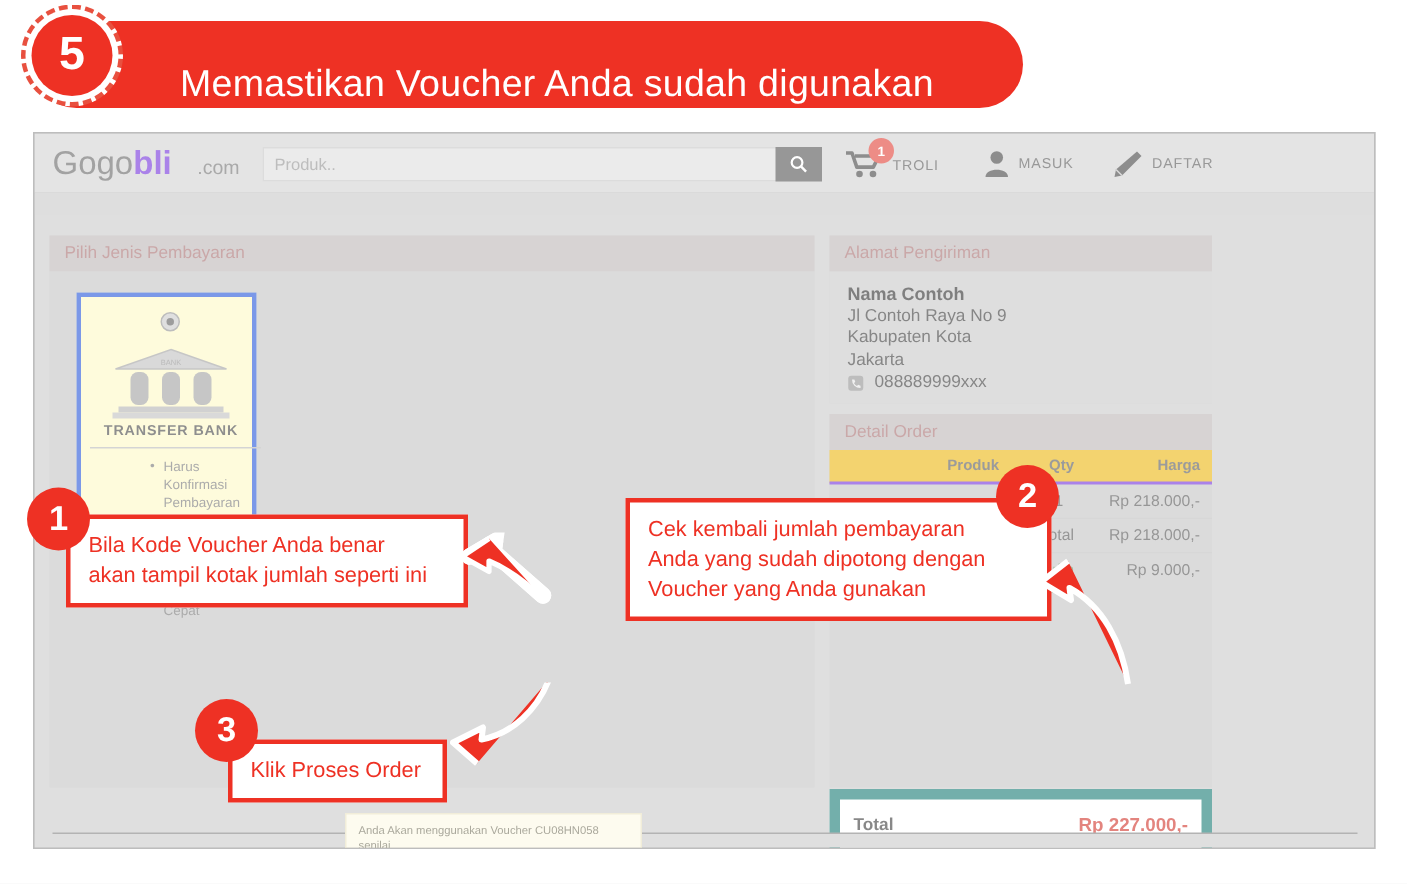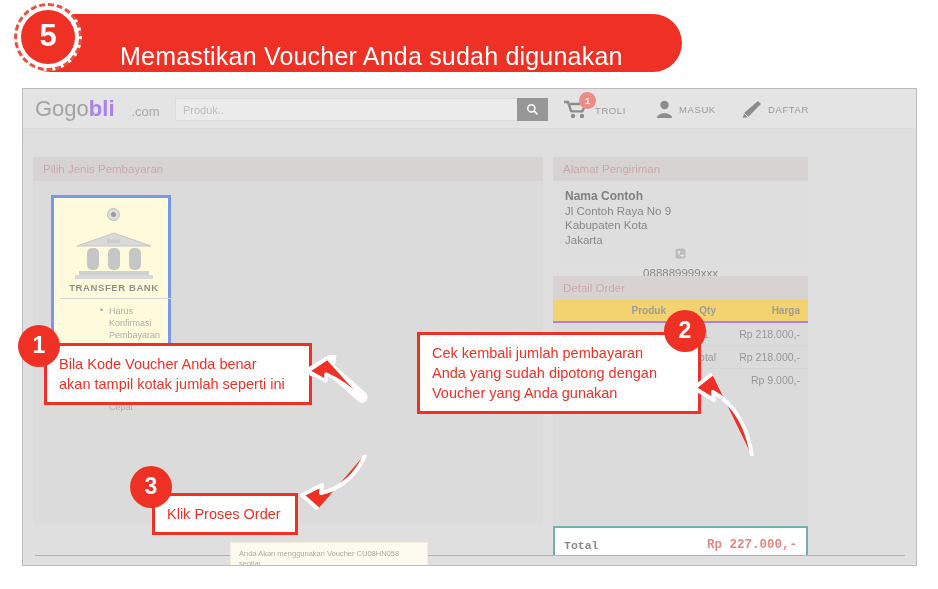--- a/index.html
+++ b/index.html
@@ -129,21 +129,21 @@
   }
   .voucher-dialog .vd-text { font-size: 7.5px; color: #6d6a55; line-height: 10px; }
 
   
   #addr-panel { left: 530px; top: 14px; width: 255px; height: 112px; }
   #addr-panel .addr-body {
     background: #c6c6c6; height: 88px; padding: 8px 12px;
     font-size: 11.5px; color: #2f2f2f; line-height: 14.5px;
   }
   .addr-name { font-weight: bold; font-size: 12px; color: #232323; }
-  .addr-phone { display: flex; align-items: center; gap: 7px; margin-top: 1px; flex-direction: column; }
+  .addr-phone { display: flex; align-items: center; gap: 7px; margin-top: 1px; }
 
   #order-panel { left: 530px; top: 133px; width: 255px; height: 249px; }
   #order-panel .order-body { background: #c2c2c2; }
   .order-table { width: 100%; border-collapse: collapse; }
   .order-table th {
     font-size: 10px; color: #545454; font-weight: bold;
     padding: 5px 8px; text-align: right; background: #eab308;
     border-bottom: 2px solid #6d28d9;
   }
   .order-table th.prod { text-align: right; padding-right: 22px; }
@@ -151,21 +151,21 @@
     font-size: 10.5px; color: #4b4b4b; padding: 5px 8px; text-align: right;
     border-bottom: 1px solid #bbb;
   }
   .order-table td.qty { width: 36px; text-align: center; }
   .order-table td.price { width: 84px; }
   .ship-sub { font-size: 8.5px; color: #6e9a6e; }
   .green { color: #5f8f5f; }
 
   .totals {
     position: absolute; left: 530px; top: 383px; width: 255px;
-    background: #ffffff; border: 2px solid #0f766e; font-family: Liberation Mono, monospace;
+    background: #ffffff; border: 7px solid #0f766e;
   }
   .trow {
     display: flex; justify-content: space-between; align-items: center;
     padding: 8px 9px; font-size: 10.5px; color: #333;
     border-bottom: 1px solid #e3e3e3;
   }
   .trow:last-child { border-bottom: none; }
   .trow.big { font-weight: bold; font-size: 11.5px; padding: 10px 9px 14px 9px; }
   .trow .amt { color: #cf2b22; font-weight: bold; }
   .trow.big .amt { font-size: 12.5px; }

